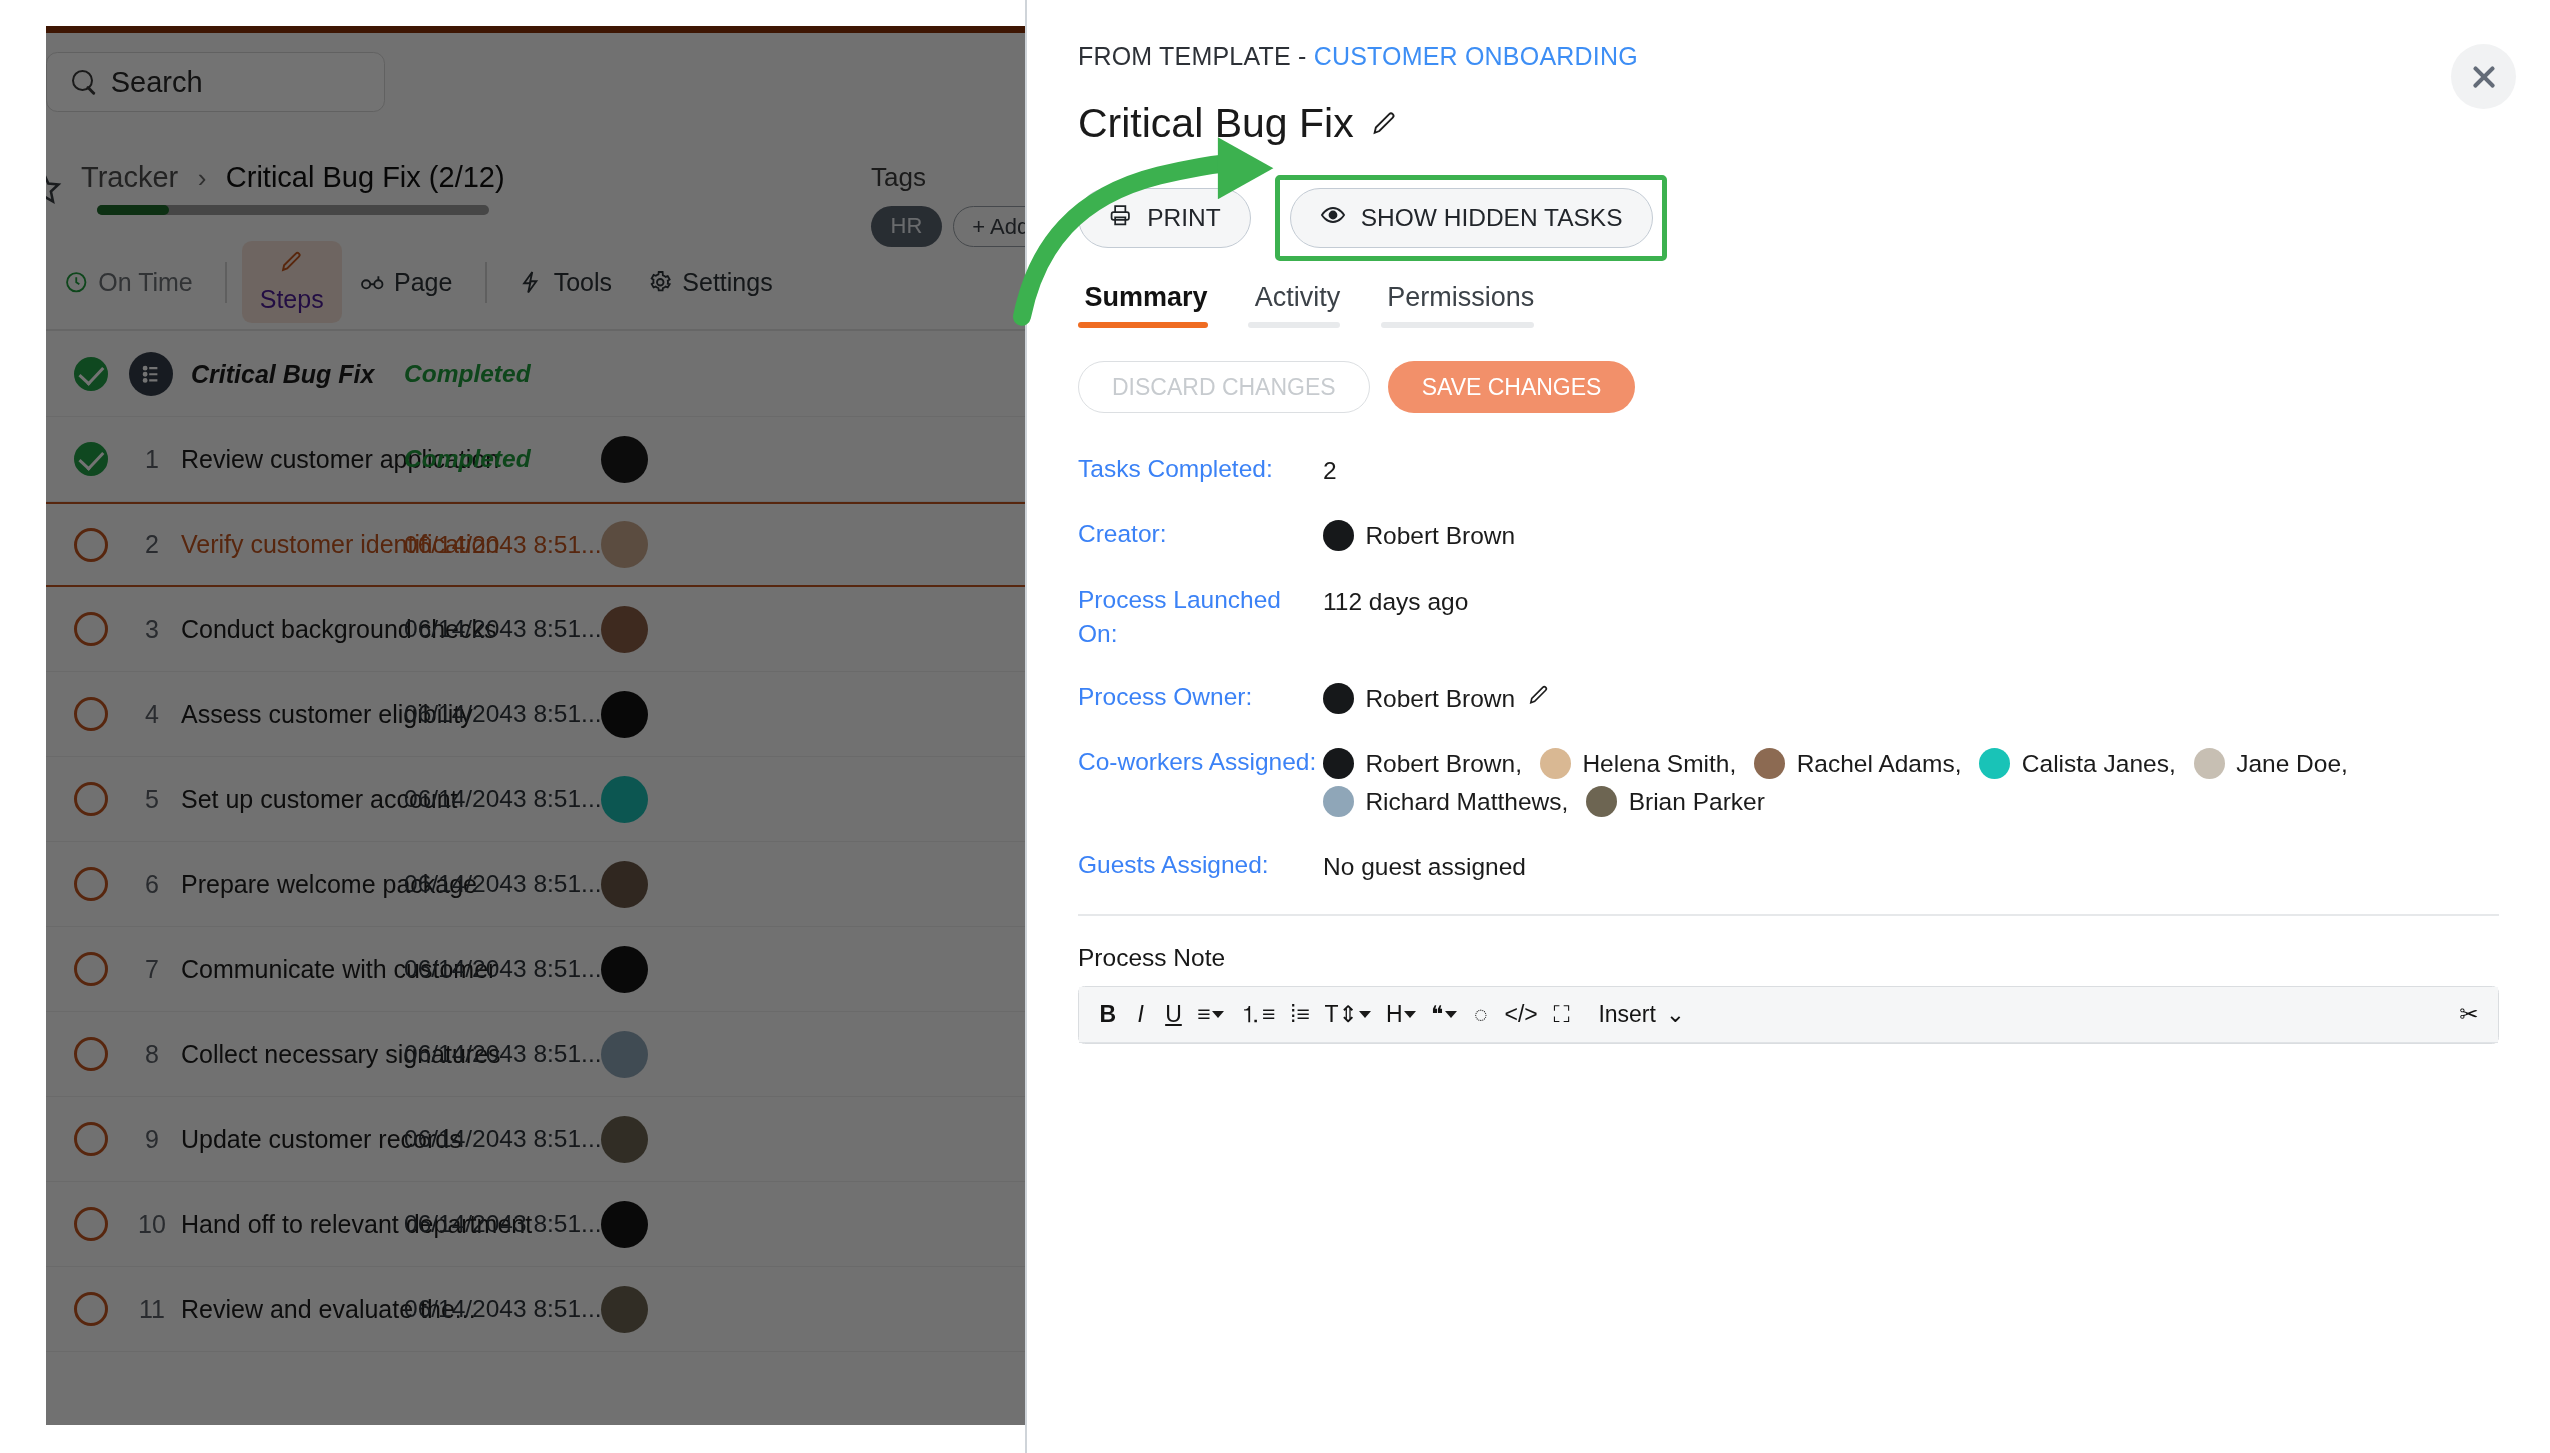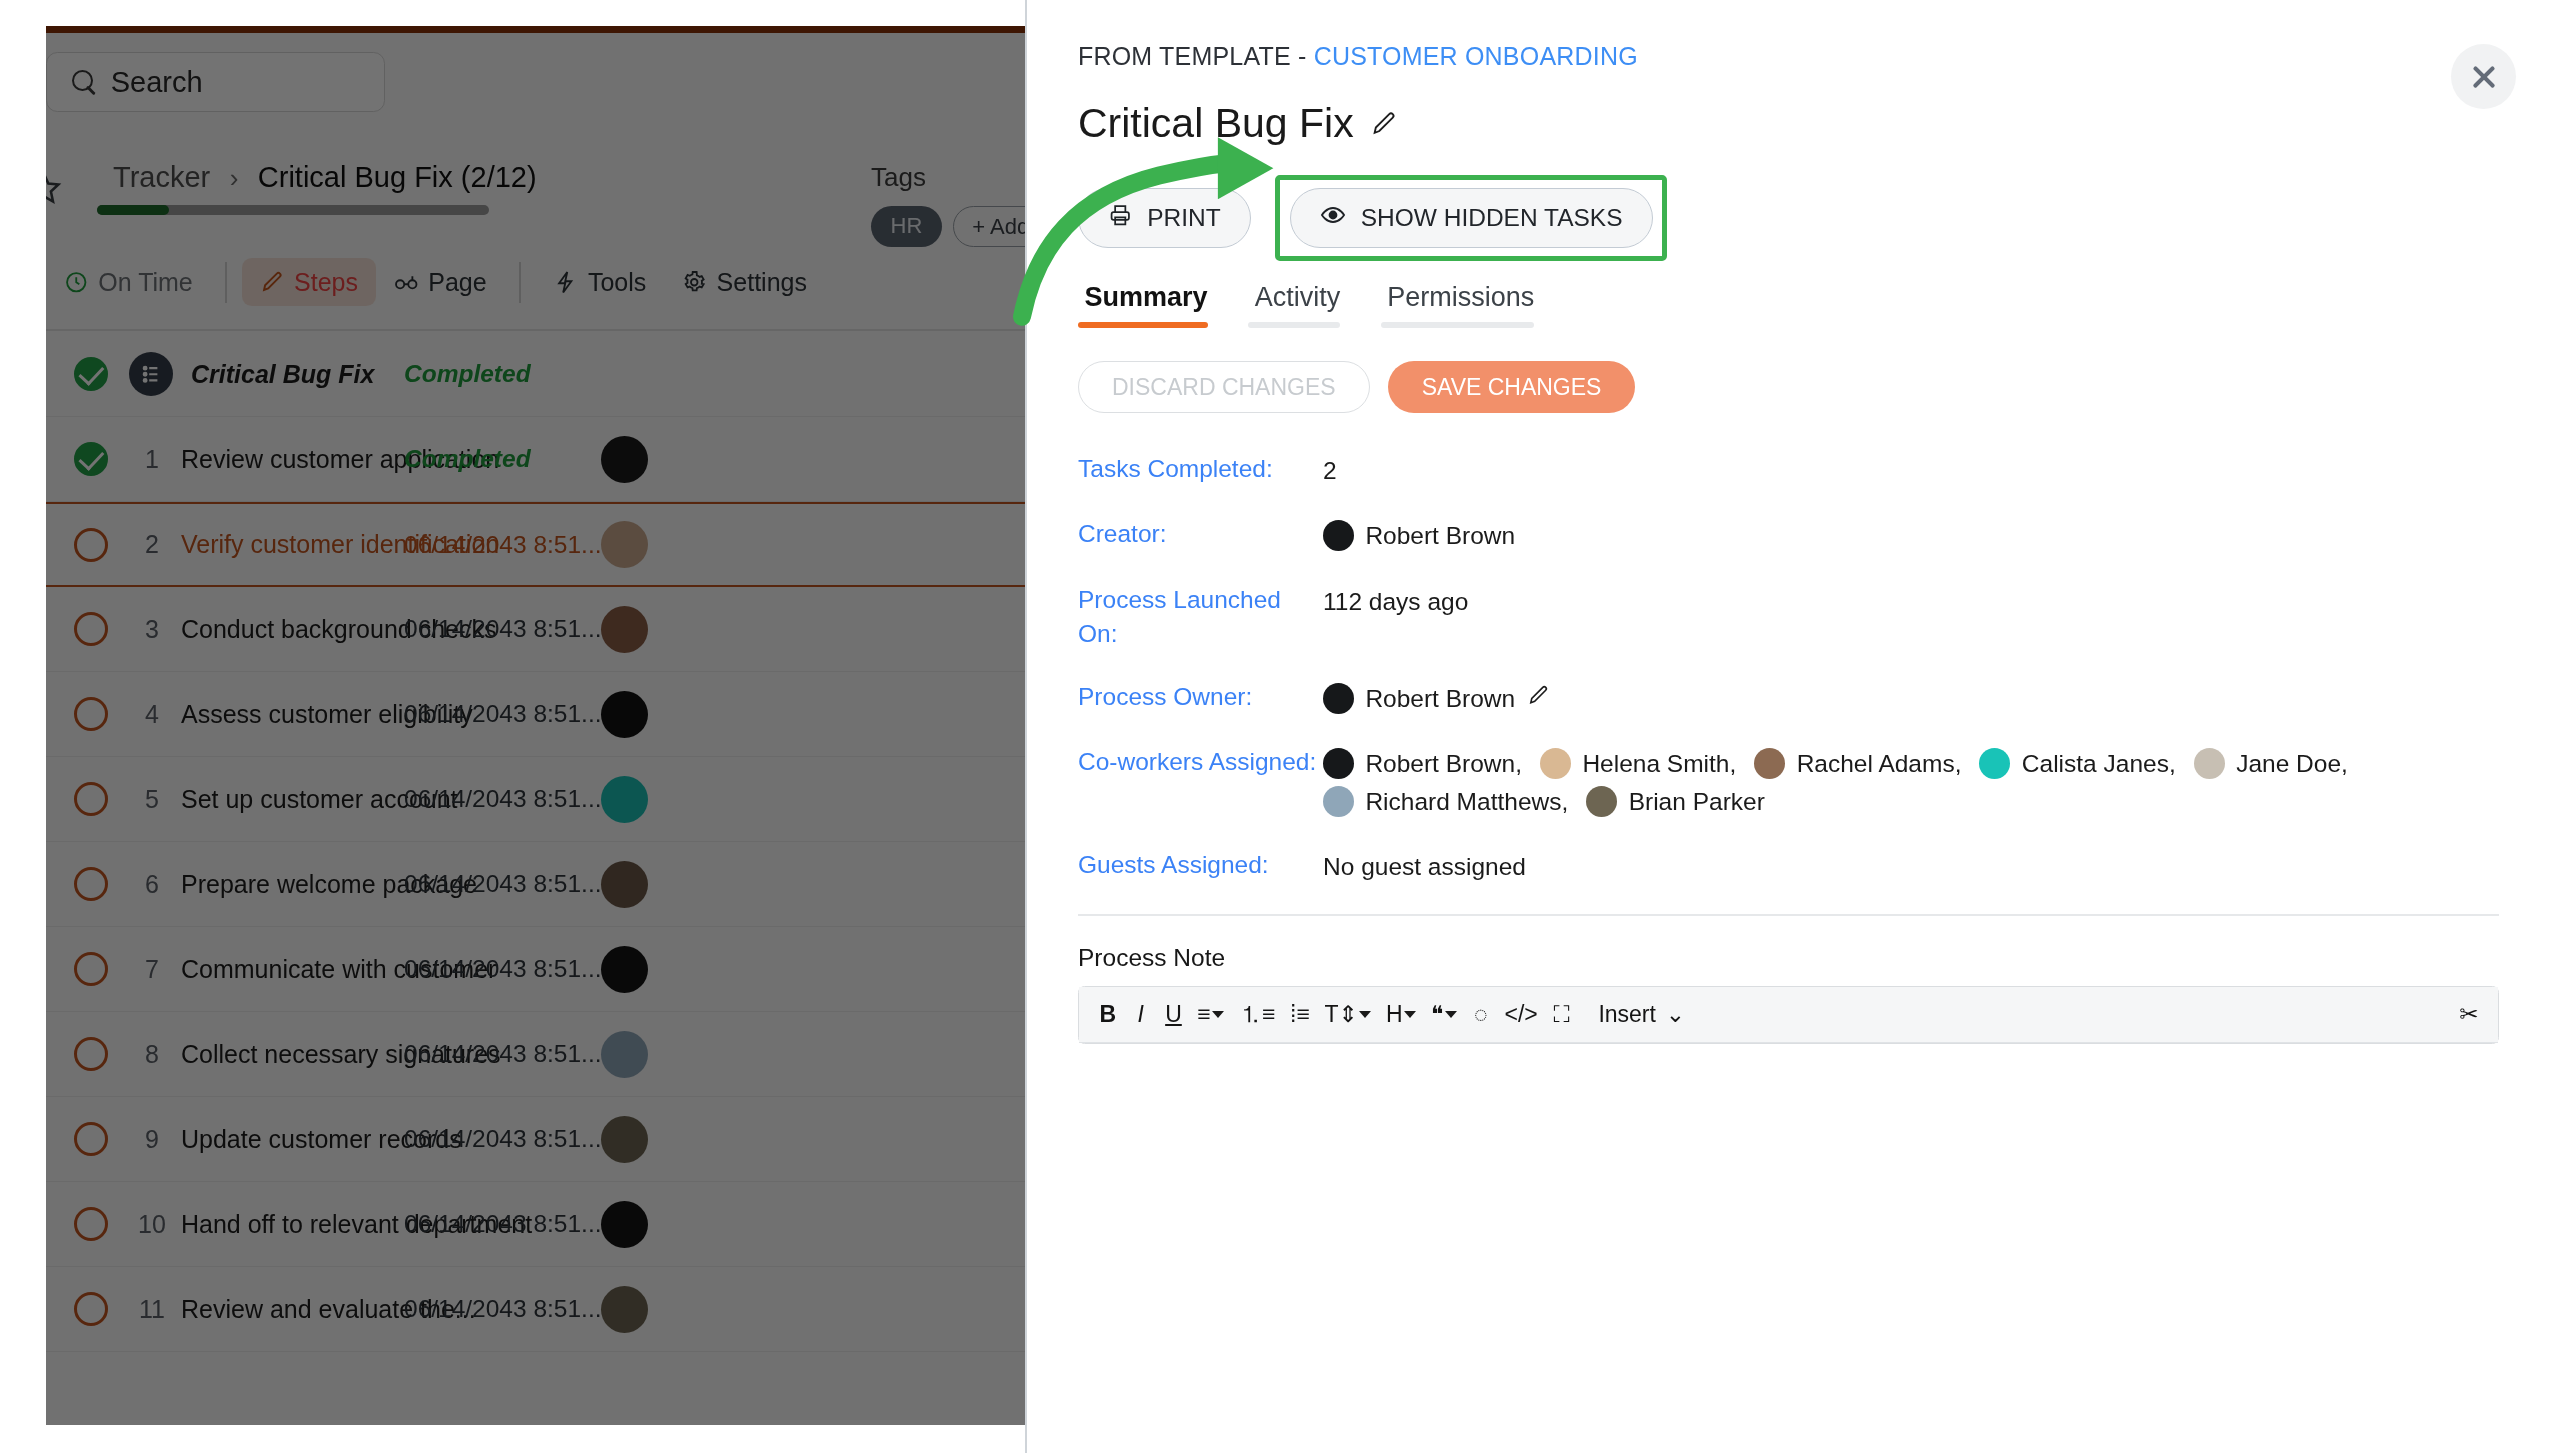--- a/index.html
+++ b/index.html
@@ -37,35 +37,35 @@
     background: #fff;
   }
   .search-box .ph { font-size: 29px; color: #2a2a2a; }
   .mag { width: 24.5px; height: 24.5px; position: relative; flex: 0 0 auto; }
   .mag::before { content:''; position:absolute; left:0; top:0; width:17px; height:17px; border:2.9px solid #3a3a3a; border-radius:50%; }
   .mag::after { content:''; position:absolute; left:15.5px; top:15.5px; width:10.6px; height:2.9px; background:#3a3a3a; transform: rotate(45deg); transform-origin: left center; border-radius:1.6px; }
 
   
   .crumb-row { position: absolute; left: 0px; top: 121px; width: 979px; height: 75px; }
   .star-ico { position:absolute; left:-19.6px; top:16.3px; width:36px; height:36px; }
-  .crumbs { position:absolute; left:67px; top:6.5px; font-size: 29px; color:#111; white-space:nowrap; }
+  .crumbs { position:absolute; left:35px; top:6.5px; font-size: 29px; color:#111; white-space:nowrap; }
   .crumbs .muted { color:#4f4f4f; }
   .crumbs .sep { color:#6b6b6b; margin: 0 11.4px; font-size: 26px; }
   .progress-track { position:absolute; left:51px; top:51px; width: 392px; height:9.8px; background:#9b9b9b; border-radius:6.5px; }
   .progress-fill { position:absolute; left:0; top:0; height:9.8px; width:72px; background:#1d6b2b; border-radius:6.5px; }
   .tags-wrap { position:absolute; left: 825px; top: 8.2px; }
   .tags-label { font-size: 26px; color:#3c3c3c; }
   .tag-row { margin-top: 13px; display:flex; gap:11.4px; align-items:flex-start; }
   .tag-pill { background:#5a6470; color:#e9edf2; font-size:22px; padding: 7.3px 19.6px; border-radius: 816px; }
   .tag-add { border:1.6px solid #9aa1a8; color:#3c4248; font-size:22px; padding: 6.5px 18px; border-radius:816px; white-space:nowrap; }
 
   
   .nav { position:absolute; left: 0px; top: 219px; width: 979px; height: 60px; display:flex; align-items:center; }
   .nav-item { display:flex; align-items:center; gap: 9.8px; padding: 9.8px 18px; border-radius: 9.8px; font-size: 25px; color:#2d3338; white-space:nowrap; }
-  .nav-item.active { background: rgba(215,98,38,0.16); color:#ef4444; }
+  .nav-item.active { background: rgba(215,98,38,0.16); color:#4c1d95;flex-direction:column; }
   .nav-item.ontime { color:#6e7277; }
   .nav-div { width:1.6px; height:41px; background:#d3d3d3; margin: 0 14.7px; }
   .nav-ico { width:24.5px; height:24.5px; display:inline-block; }
 
   .bg-rule { position:absolute; left:0; top:296px; width:979px; height:1.6px; background:#e3e3e3; }
 
   
   .tasks { position:absolute; left:0px; top: 299px; width: 979px; }
   .trow { position:relative; display:flex; align-items:center; height: 85px; border-bottom: 1.6px solid #ececec; padding-left: 28px; }
   .trow.selected { border: 2.4px solid #c2551f; border-left:none; border-right:none; }

